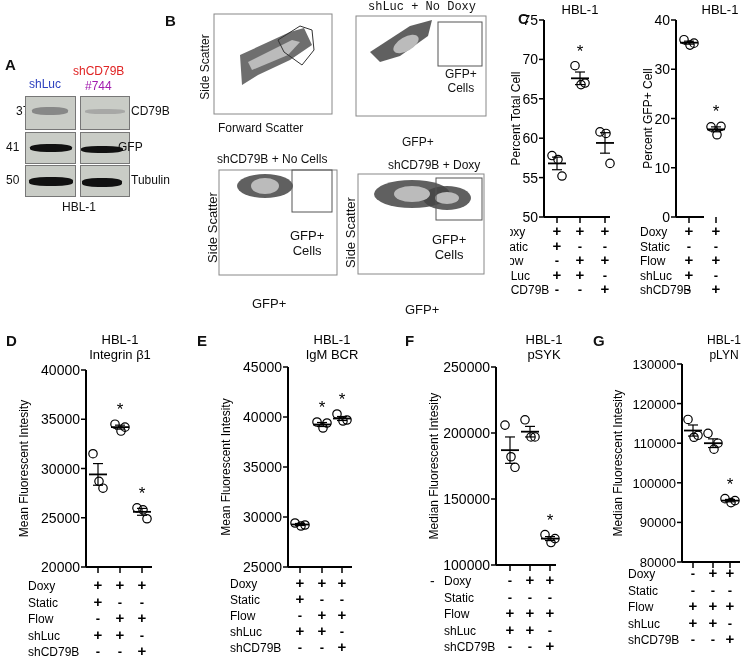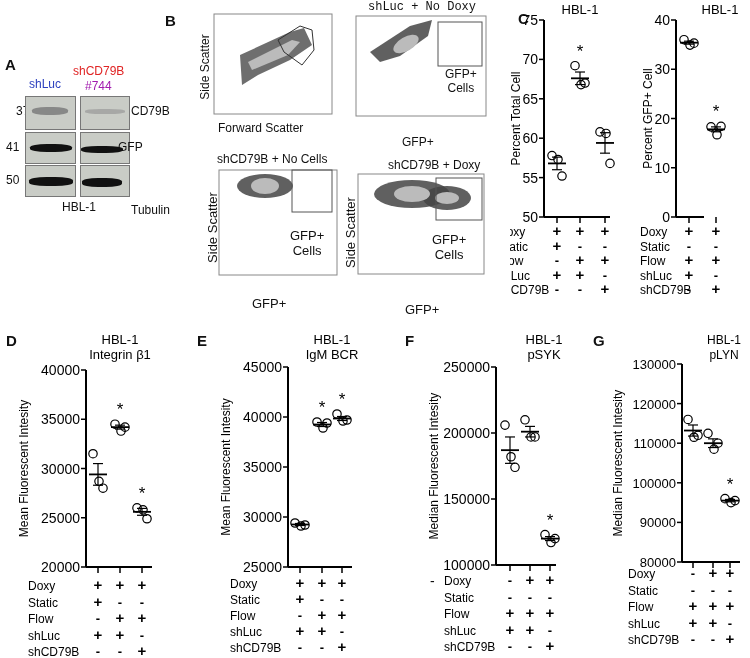--- a/index.html
+++ b/index.html
@@ -40,21 +40,21 @@
     </div>
   <div class="abs t12" style="left:118px;top:140px;">GFP</div>
 
   <div class="abs t12" style="left:6px;top:173px;">50</div>
   <div class="blot" style="left:25px;top:165px;width:49px;height:30px;">
       <div class="band" style="left:3px;top:11px;width:44px;height:9px;background:#111;"></div>
     </div>
   <div class="blot" style="left:80px;top:165px;width:48px;height:30px;">
       <div class="band" style="left:1px;top:12px;width:40px;height:9px;background:#111;"></div>
     </div>
-  <div class="abs t12" style="left:131px;top:173px;margin-top:30px;">Tubulin</div>
+  <div class="abs t12" style="left:131px;top:173px;">Tubulin</div>
 
   <div class="abs t12" style="left:62px;top:200px;">HBL-1</div>
 </div>
 
 <div>
   <div class="plabel" style="left:165px;top:12px;">B</div>
 
   <svg class="abs" style="left:200px;top:10px;" width="135" height="120">
     <rect x="14" y="4" width="118" height="100" fill="#fff" stroke="#888"></rect>
     <path d="M40,45 L90,22 L104,18 L112,35 L90,50 L58,65 L42,75 Z" fill="#555" opacity=".85"></path>

